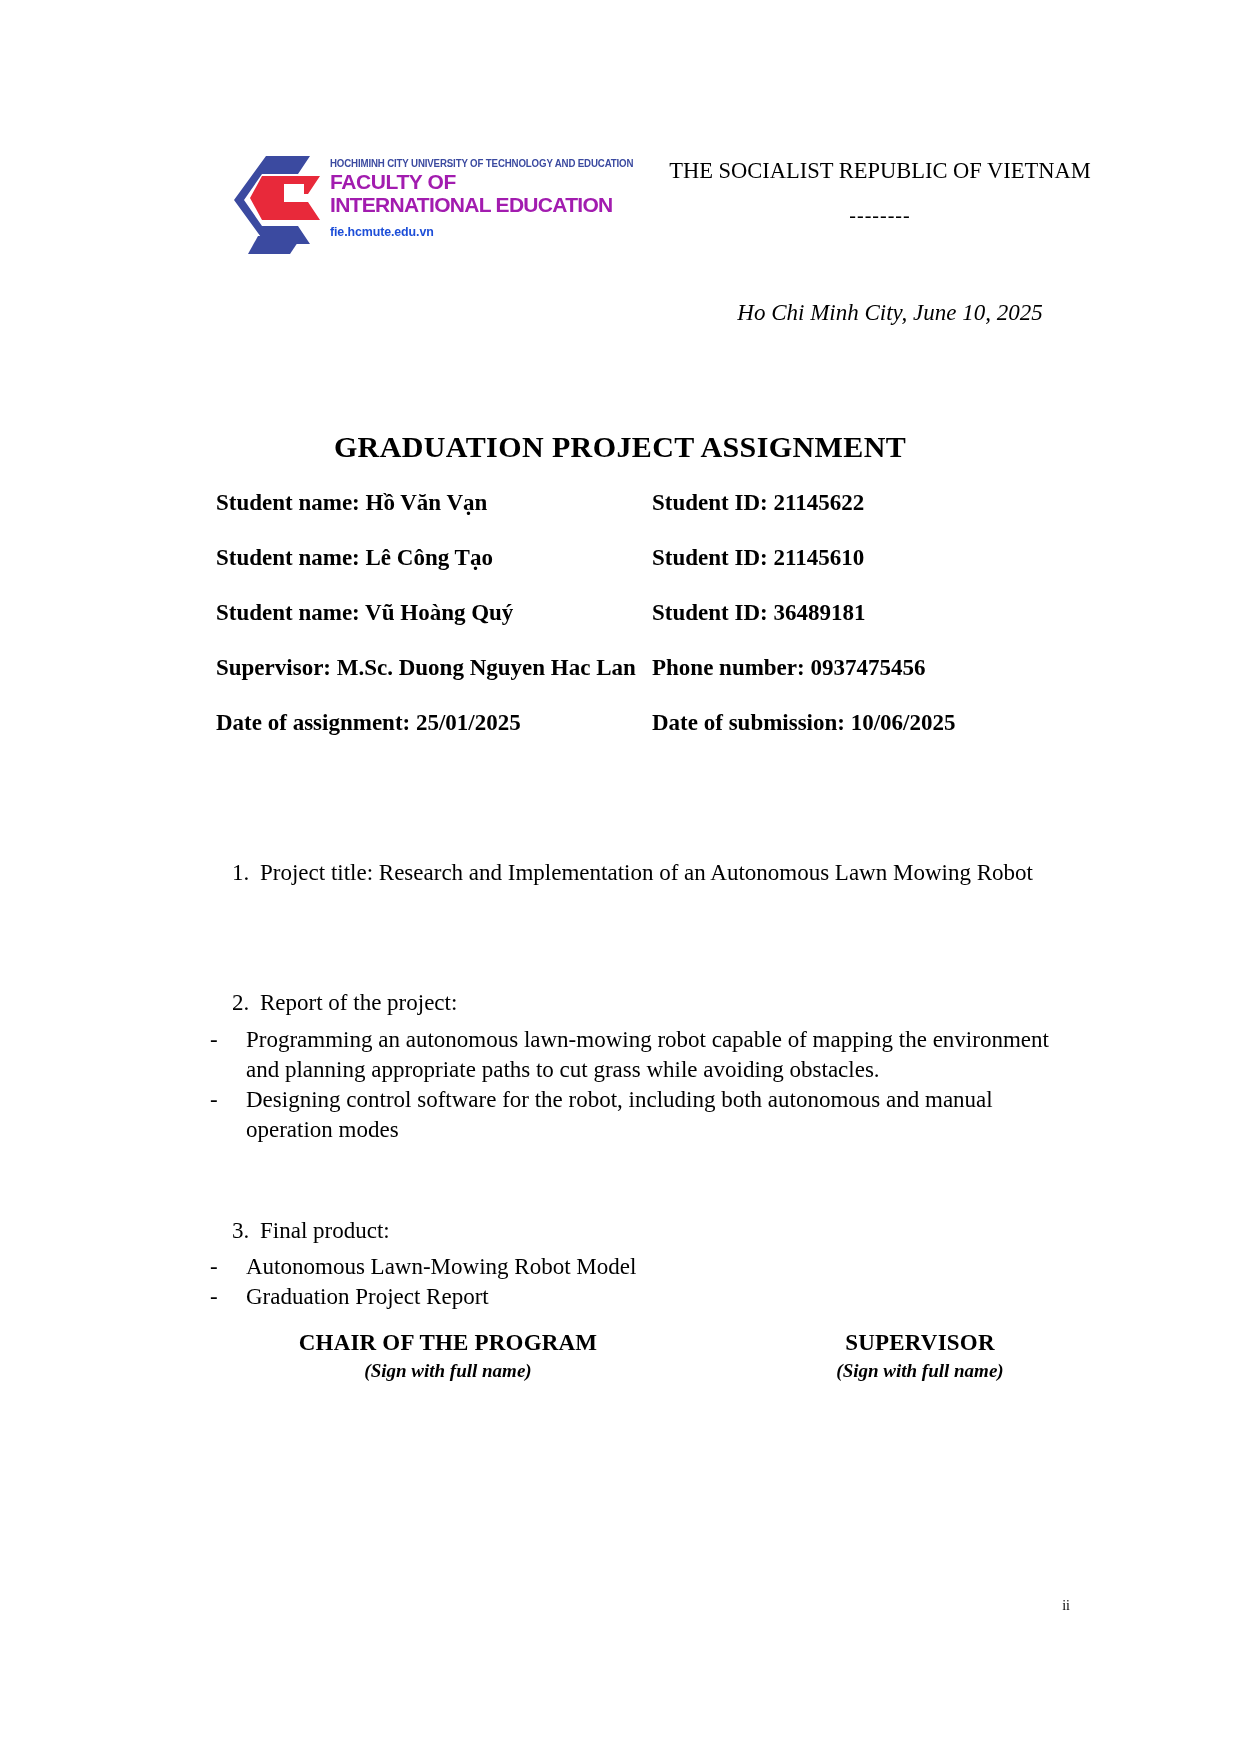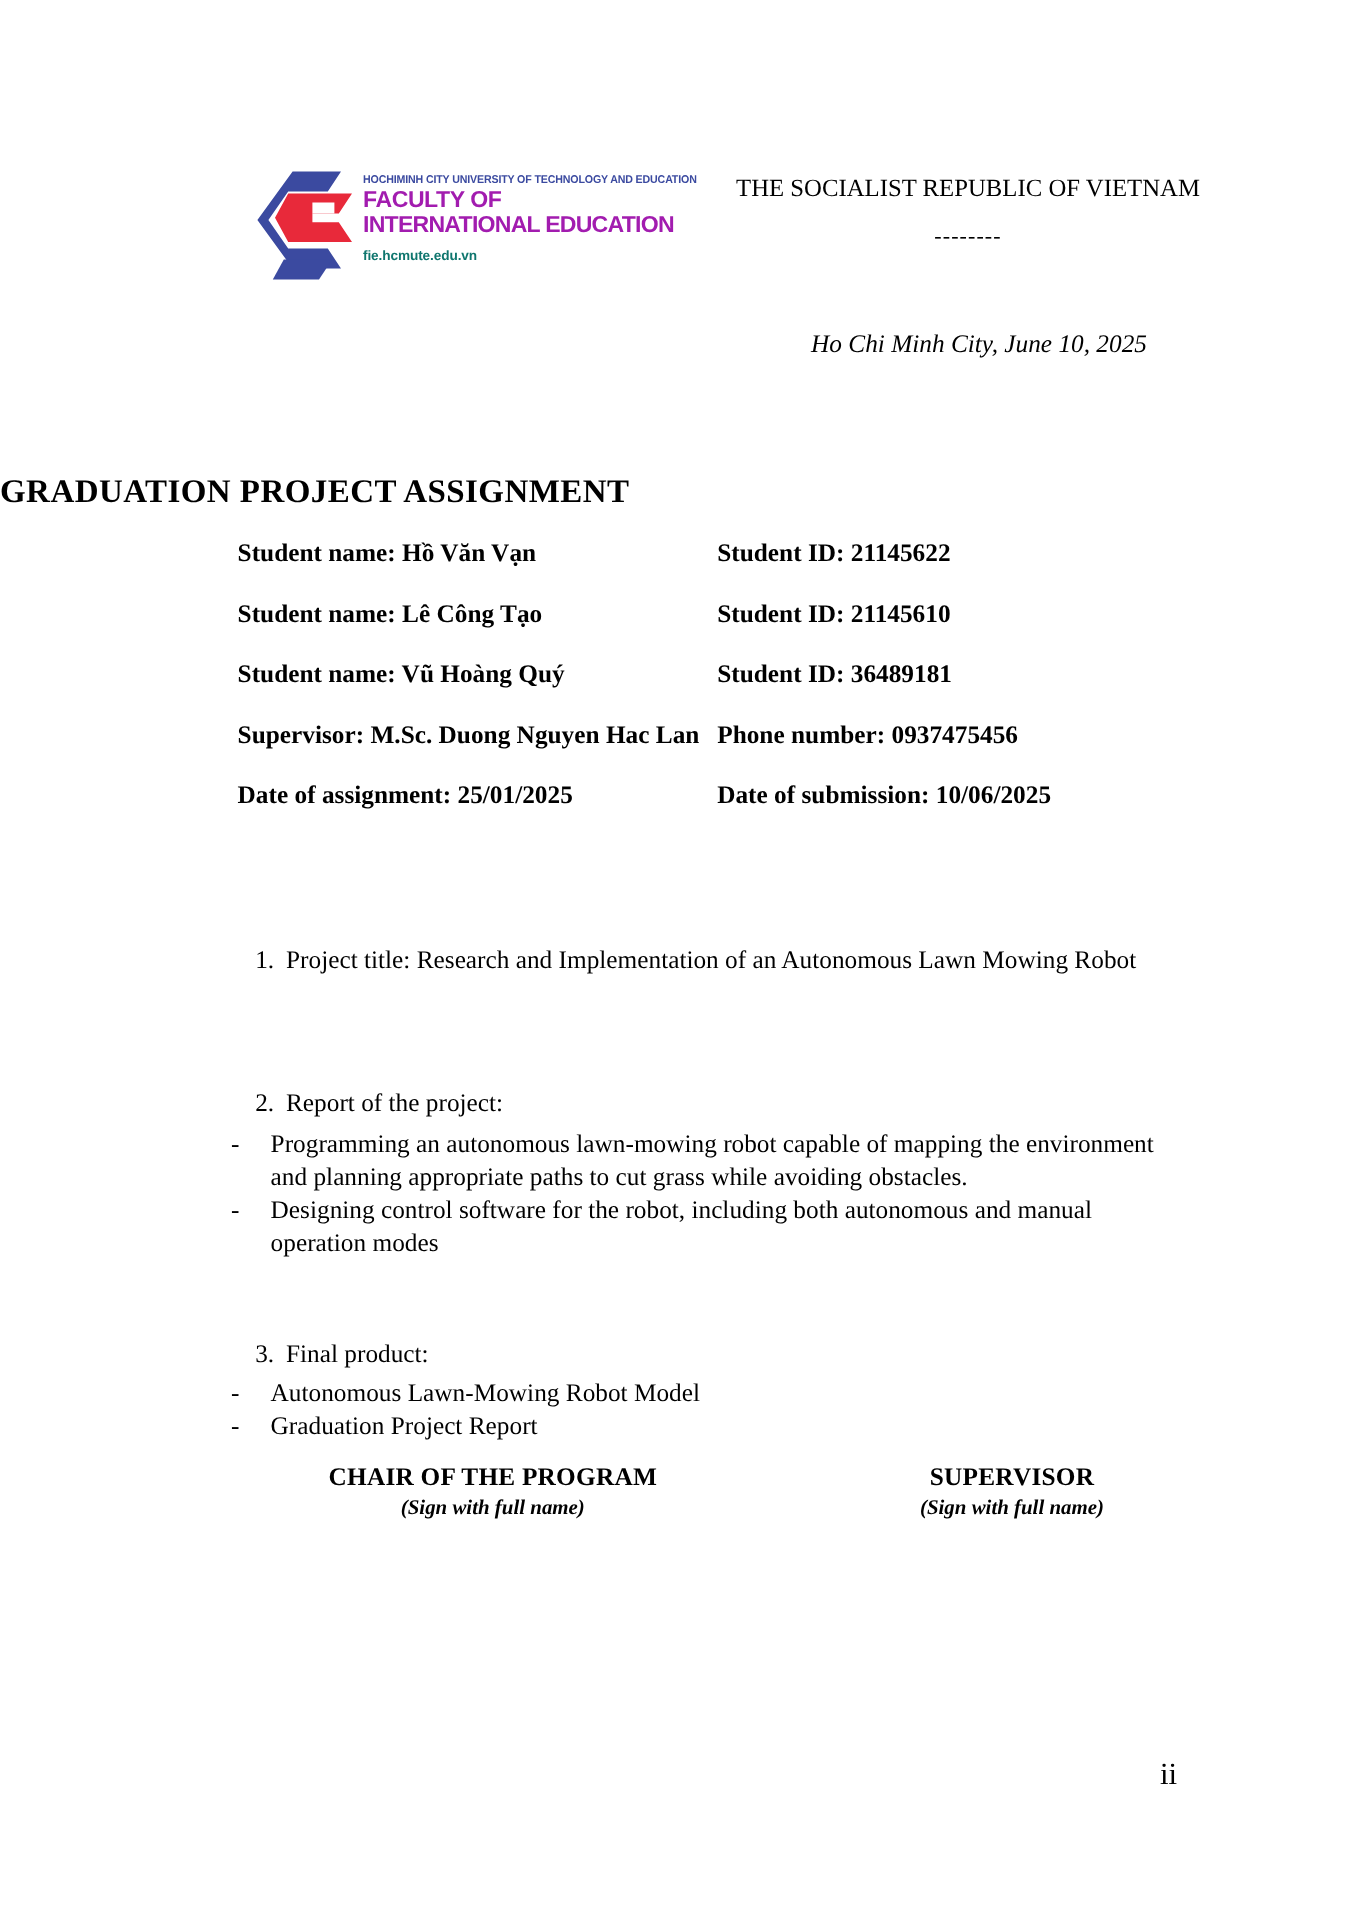--- a/index.html
+++ b/index.html
@@ -77,21 +77,21 @@
     letter-spacing: -0.4px;
     line-height: 23px;
     white-space: nowrap;
   }
   .logo-line-fac2 { letter-spacing: -0.7px; }
 
   .logo-line-url {
     font-family: "Liberation Sans", "DejaVu Sans", sans-serif;
     font-weight: 700;
     font-size: 12.4px;
-    color: #0f766e;
+    color: #1d4ed8;
     margin-top: 9px;
     letter-spacing: -0.1px;
     white-space: nowrap;
   }
 
   .national-block {
     position: absolute;
     left: 600px;
     top: 6px;
     width: 560px;
@@ -125,20 +125,21 @@
     font-style: italic;
     white-space: nowrap;
   }
 
   
   .doc-title {
     position: absolute;
     left: 0;
     top: 430px;
     width: 1240px;
+    text-align: center;
     font-size: 30px;
     font-weight: 700;
     letter-spacing: 0.4px;
   }
 
   
   .info {
     position: absolute;
     left: 0;
     top: 490px;
@@ -222,21 +223,21 @@
     font-weight: 700;
     margin-top: 4px;
     white-space: nowrap;
   }
 
   
   .page-number {
     position: absolute;
     right: 170px;
     top: 1598px;
-    font-size: 28px;
+    font-size: 14px;
   }
 </style>
 </head>
 <body>
 
 <div class="page">
 
   <div class="header">
 
     <div class="logo-block">

